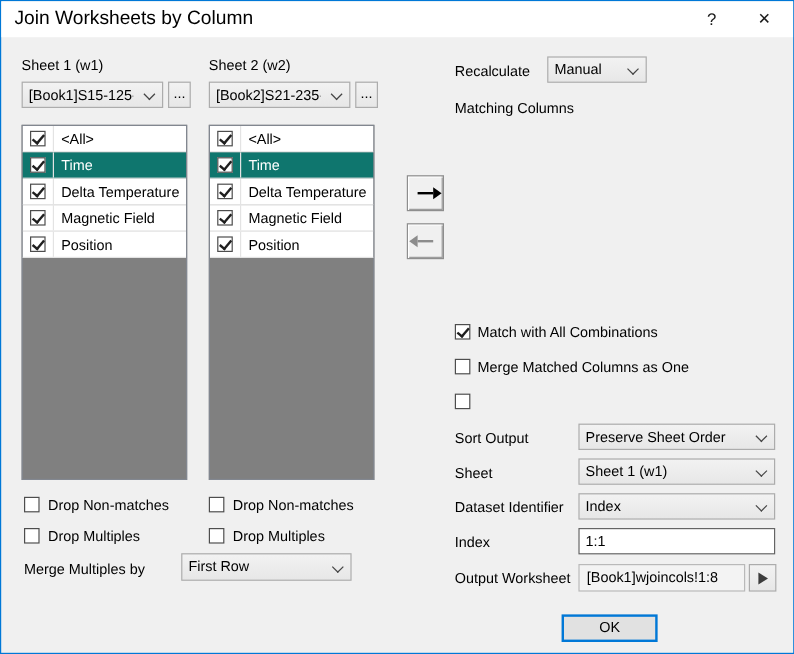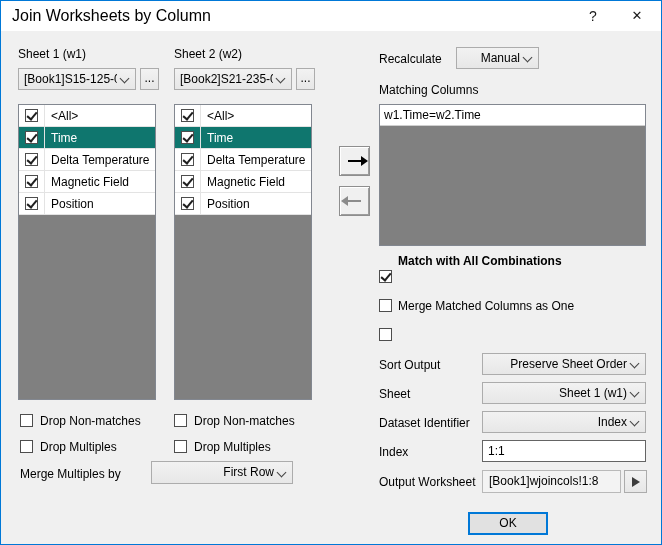--- a/index.html
+++ b/index.html
@@ -17,21 +17,21 @@
   .titlebtn { position:absolute; top:0; width:32px; height:30px; text-align:center; line-height:30px; color:#1a1a1a; cursor:pointer; }
   .titlebtn.help { right:52px; font-size:14px; }
   .titlebtn.close { right:8px; font-size:13px; }
 
   
   .label { position:absolute; white-space:nowrap; }
   .combo {
     position:absolute; height:22px; border:1px solid #acacac;
     background:linear-gradient(#f2f2f2,#e7e7e7); cursor:default;
   }
-  .combo .val { position:absolute; left:5px; right:18px; top:0; line-height:20px; overflow:hidden; white-space:nowrap;text-align:right; }
+  .combo .val { position:absolute; left:5px; right:24px; top:0; line-height:20px; overflow:hidden; white-space:nowrap; }
   .chev { position:absolute; right:7px; top:6px; width:7px; height:7px;
           border-right:1px solid #444; border-bottom:1px solid #444; transform:rotate(45deg); }
   .pushbtn {
     position:absolute; border:1px solid #acacac; background:linear-gradient(#f2f2f2,#e7e7e7);
     text-align:center; cursor:pointer;
   }
   .textinput {
     position:absolute; height:22px; border:1px solid #646464; background:#fff;
   }
   .textinput .val { position:absolute; left:5px; top:0; line-height:20px; white-space:nowrap; }
@@ -207,26 +207,23 @@
     <span class="chev" style="top:7px;"></span>
   </div>
 
   <span class="label" style="left:378px; top:51px;">Recalculate</span>
   <div class="combo" style="left:455px; top:46px; width:83px;">
     <span class="val">Manual</span>
     <span class="chev"></span>
   </div>
 
   <span class="label" style="left:378px; top:82px;">Matching Columns</span>
-  <div class="matchbox">
-    <div class="match-row">w1.Time=w2.Time</div>
-  </div>
 
   <span class="checkbox checked" style="left:378px; top:269px;"></span>
-  <span class="label" style="left:397px; top:253px;font-weight:bold;">Match with All Combinations</span>
+  <span class="label" style="left:397px; top:269px;">Match with All Combinations</span>
   <span class="checkbox" style="left:378px; top:298px;"></span>
   <span class="label" style="left:397px; top:298px;">Merge Matched Columns as One</span>
   <span class="checkbox" style="left:378px; top:327px;"></span>
 
   <span class="label" style="left:378px; top:357px;">Sort Output</span>
   <div class="combo" style="left:481px; top:352px; width:164px;">
     <span class="val">Preserve Sheet Order</span>
     <span class="chev"></span>
   </div>
 

